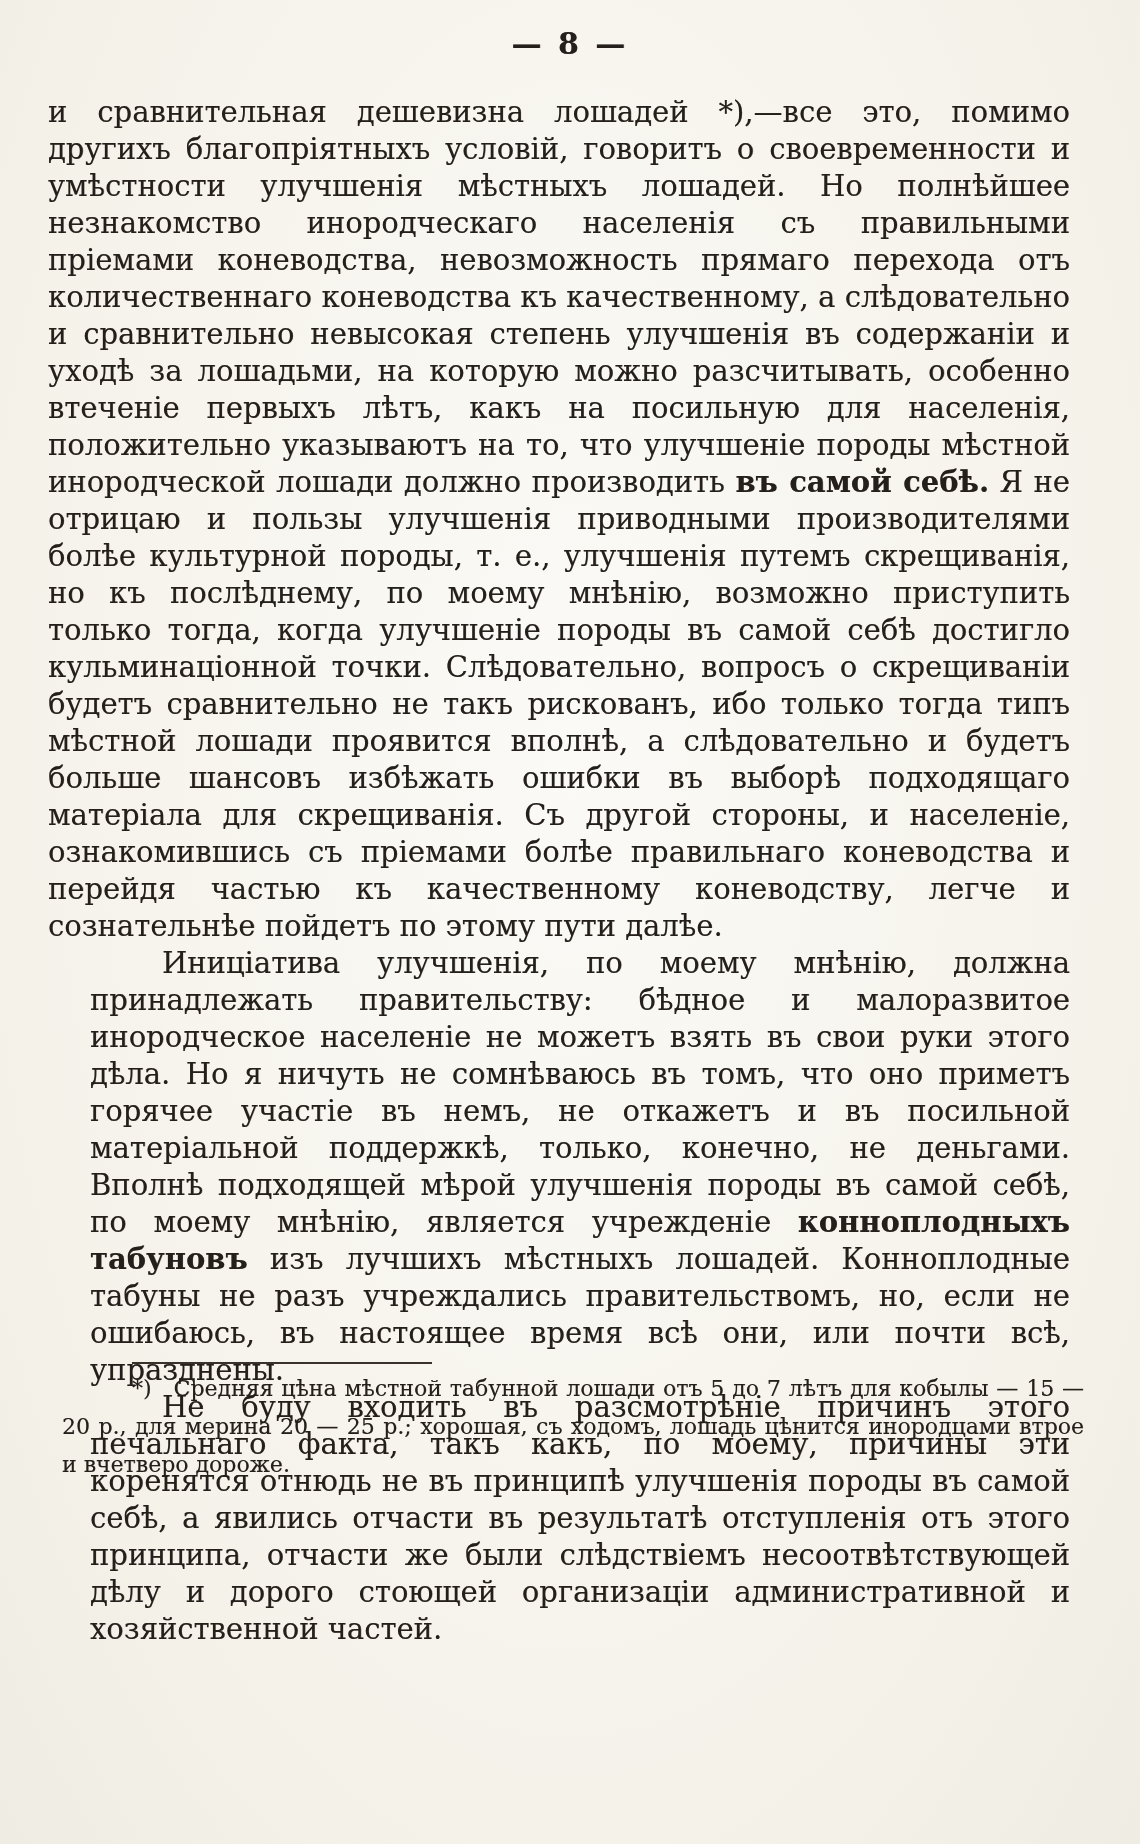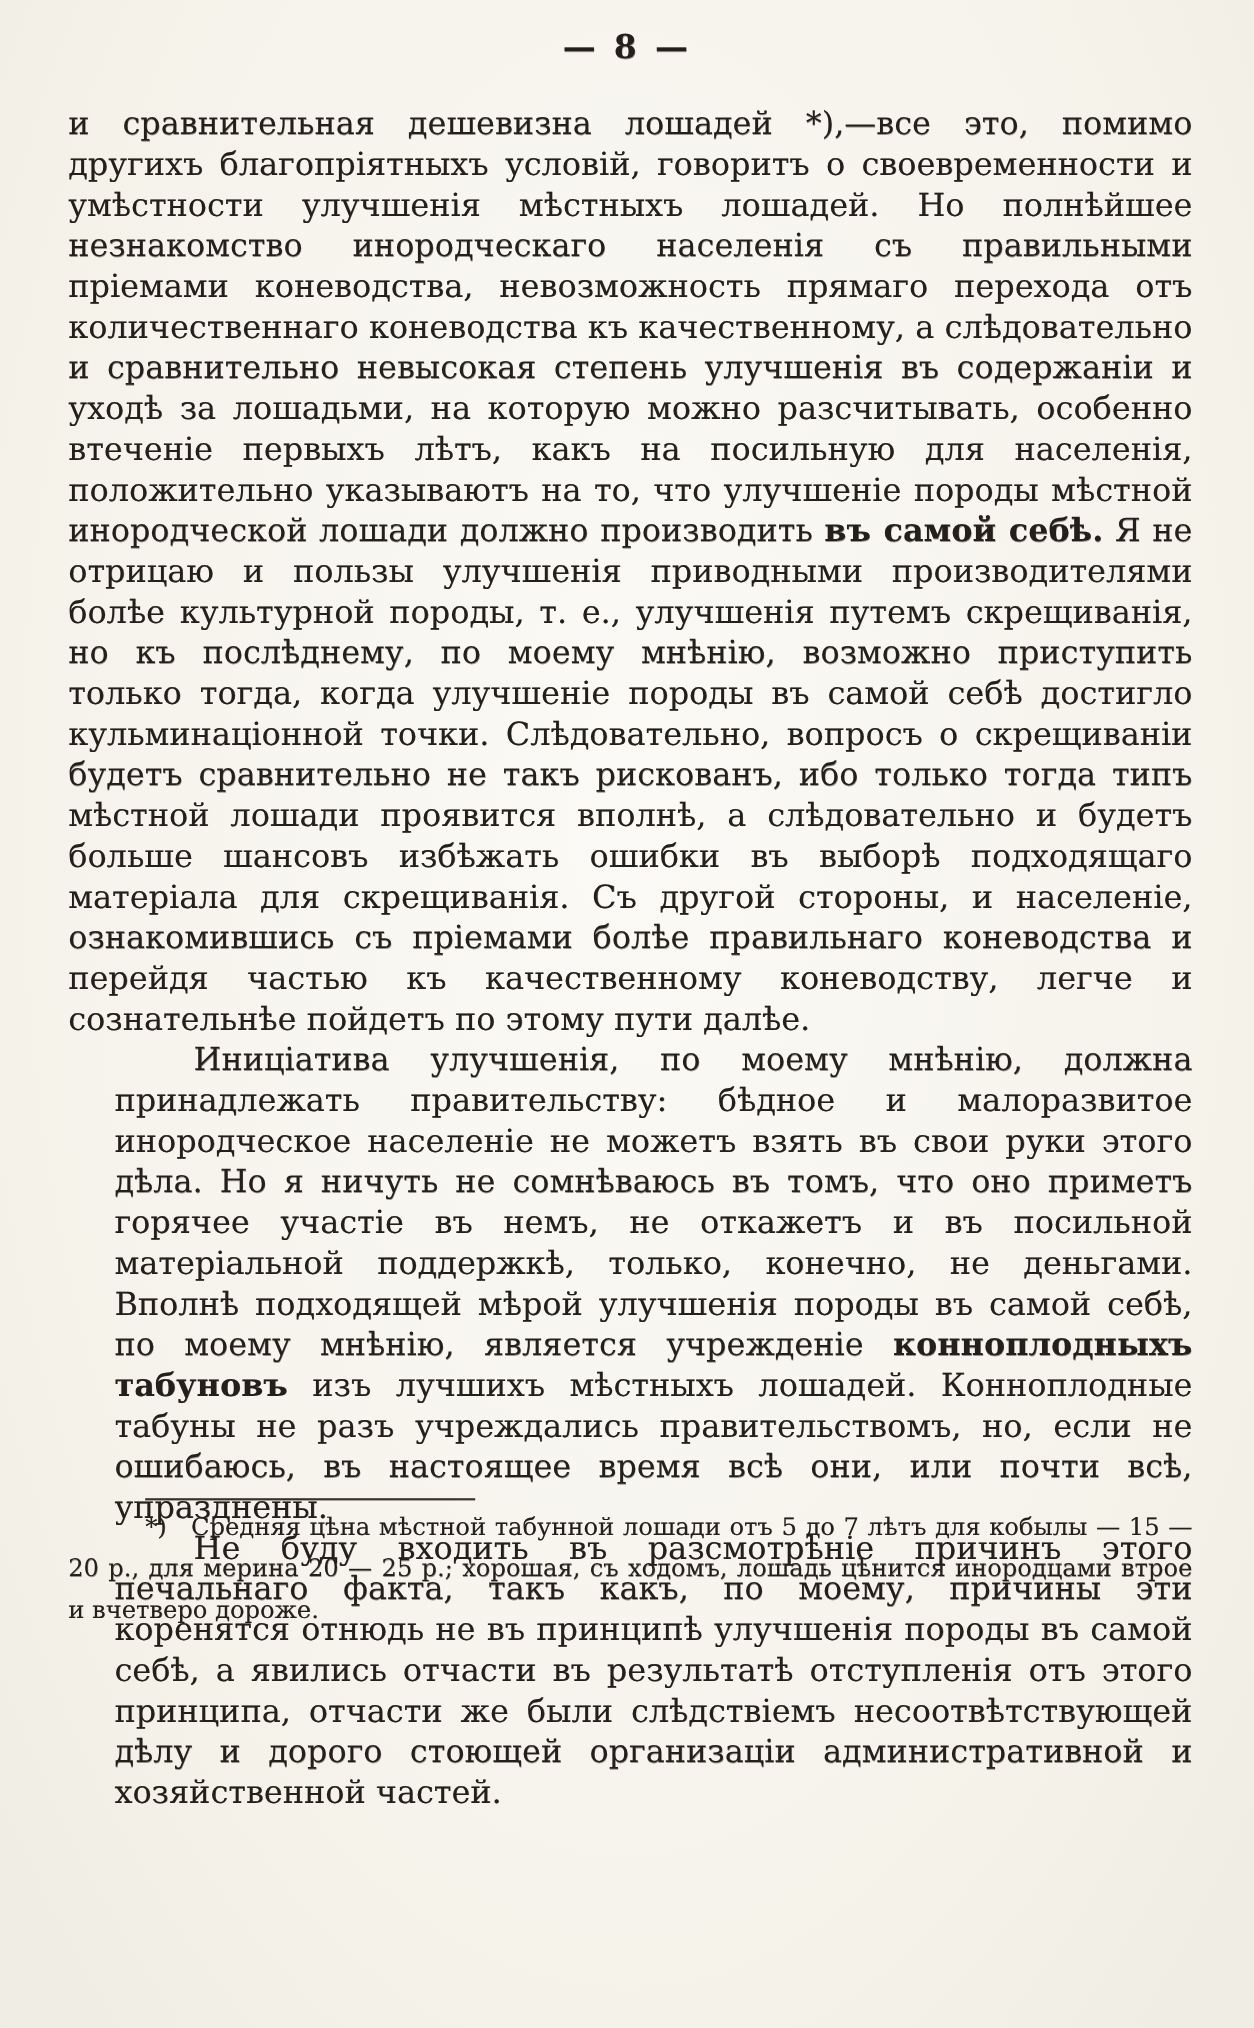--- a/index.html
+++ b/index.html
@@ -24,21 +24,21 @@
     width: 100%;
     text-align: center;
     font-size: 30px;
     font-weight: bold;
     letter-spacing: 3px;
   }
 
   .text-block {
     position: absolute;
     top: 94px;
-    left: 62px;
+    left: 48px;
     width: 1022px;
     font-size: 29px;
     line-height: 37px;
     text-align: justify;
   }
 
   .para { text-indent: 0; }
   .para.indent { text-indent: 72px; margin-left: 42px; }
   .emph { font-weight: bold; }
 

